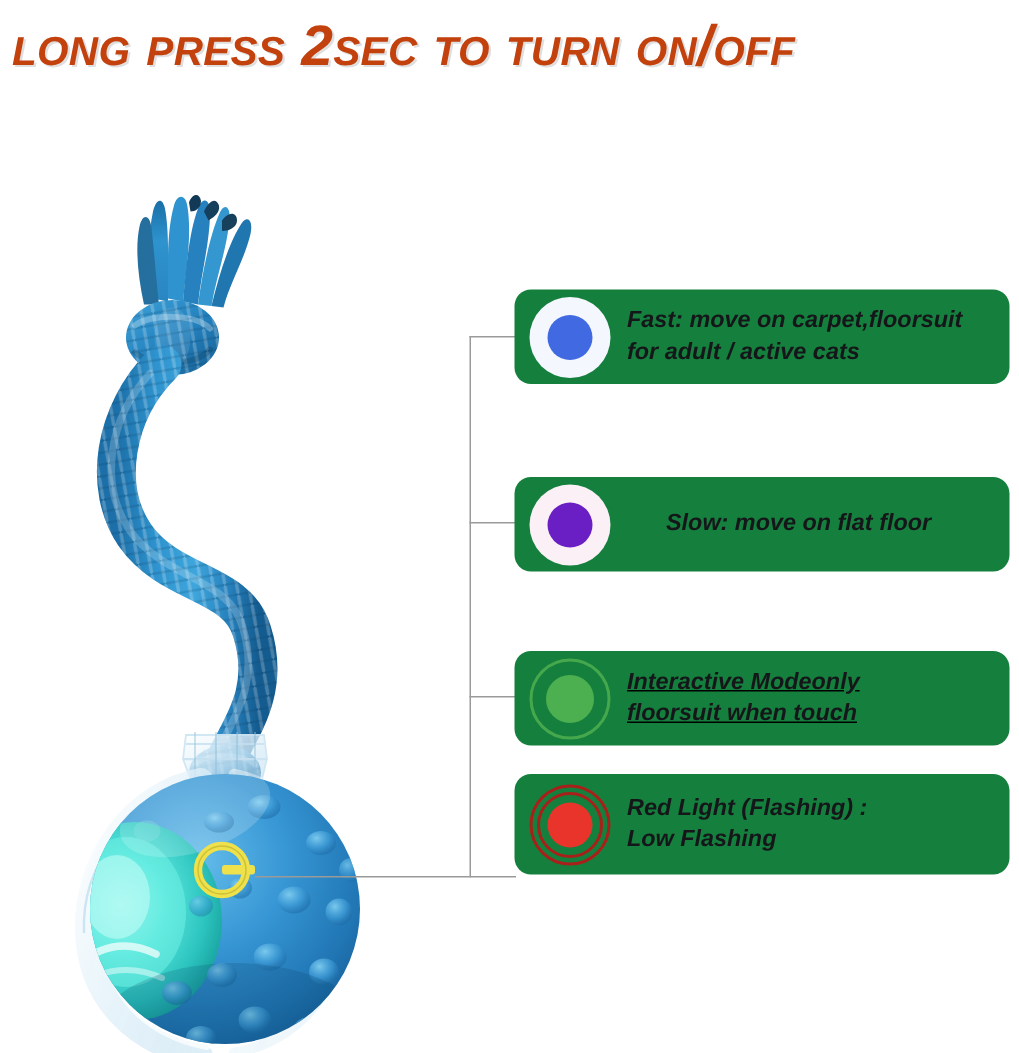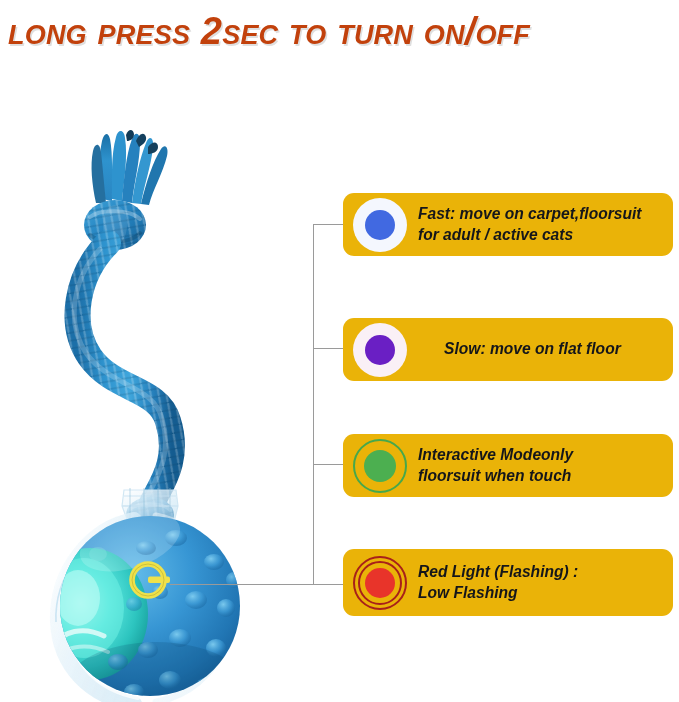--- a/index.html
+++ b/index.html
@@ -28,21 +28,21 @@
 
   
   .conn{position:absolute;background:#9a9a9a;}
   .conn-v{width:1px;}
   .conn-h{height:1px;}
 
   
   .callout{
     position:absolute;
     left:343px;width:330px;
-    background:#eab308;
+    background:#15803d;
     border-radius:11px;
     box-sizing:border-box;
     display:flex;align-items:center;
     padding-left:10px;
   }
   .swatch{
     position:relative;
     width:54px;height:54px;
     flex:0 0 54px;
     border-radius:50%;
@@ -265,32 +265,32 @@
   <div class="callout" style="top:318px;height:63px;gap:26px;">
     <div class="swatch">
       <div class="ring-outer" style="background:#FAF0F6;"></div>
       <div class="core" style="left:12px;top:12px;width:30px;height:30px;background:#6A1FC4;"></div>
     </div>
     <div class="ctext">
       <div>Slow: move on flat floor</div>
     </div>
   </div>
 
-  <div class="callout" style="top:434px;height:63px;">
+  <div class="callout" style="top:434px;height:63px;text-decoration:underline;">
     <div class="swatch">
       <div class="ring-outer" style="border:2px solid #46A84C;"></div>
       <div class="core" style="left:11px;top:11px;width:32px;height:32px;background:#4CAF50;"></div>
     </div>
     <div class="ctext">
       <div>Interactive Modeonly</div>
       <div>floorsuit when touch</div>
     </div>
   </div>
 
-  <div class="callout" style="top:549px;height:67px;">
+  <div class="callout" style="top:516px;height:67px;">
     <div class="swatch">
       <div class="ring-outer" style="border:2px solid #A8201A;"></div>
       <div class="ring-mid" style="border:2px solid #A8201A;"></div>
       <div class="core" style="left:12px;top:12px;width:30px;height:30px;background:#E8342A;"></div>
     </div>
     <div class="ctext">
       <div>Red Light (Flashing) :</div>
       <div>Low Flashing</div>
     </div>
   </div>

